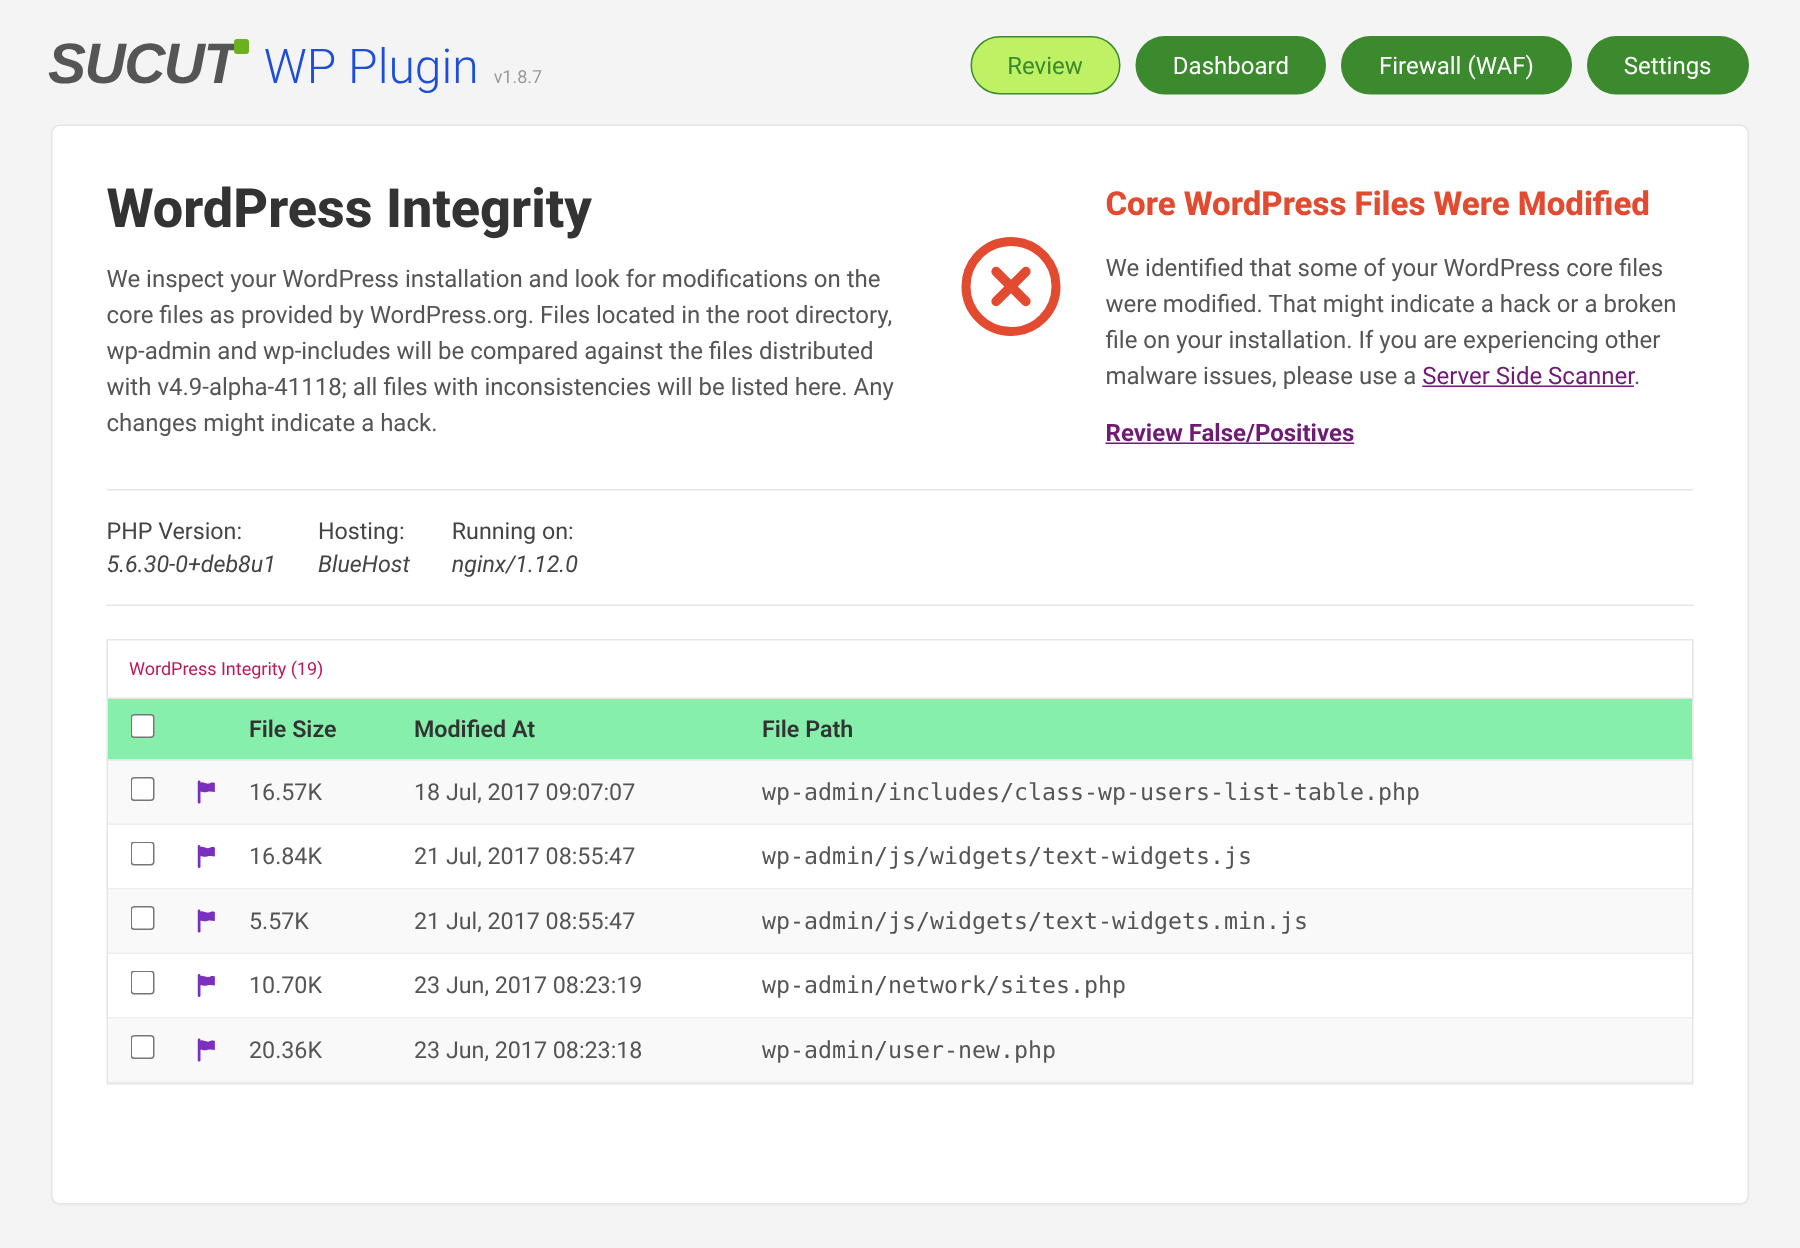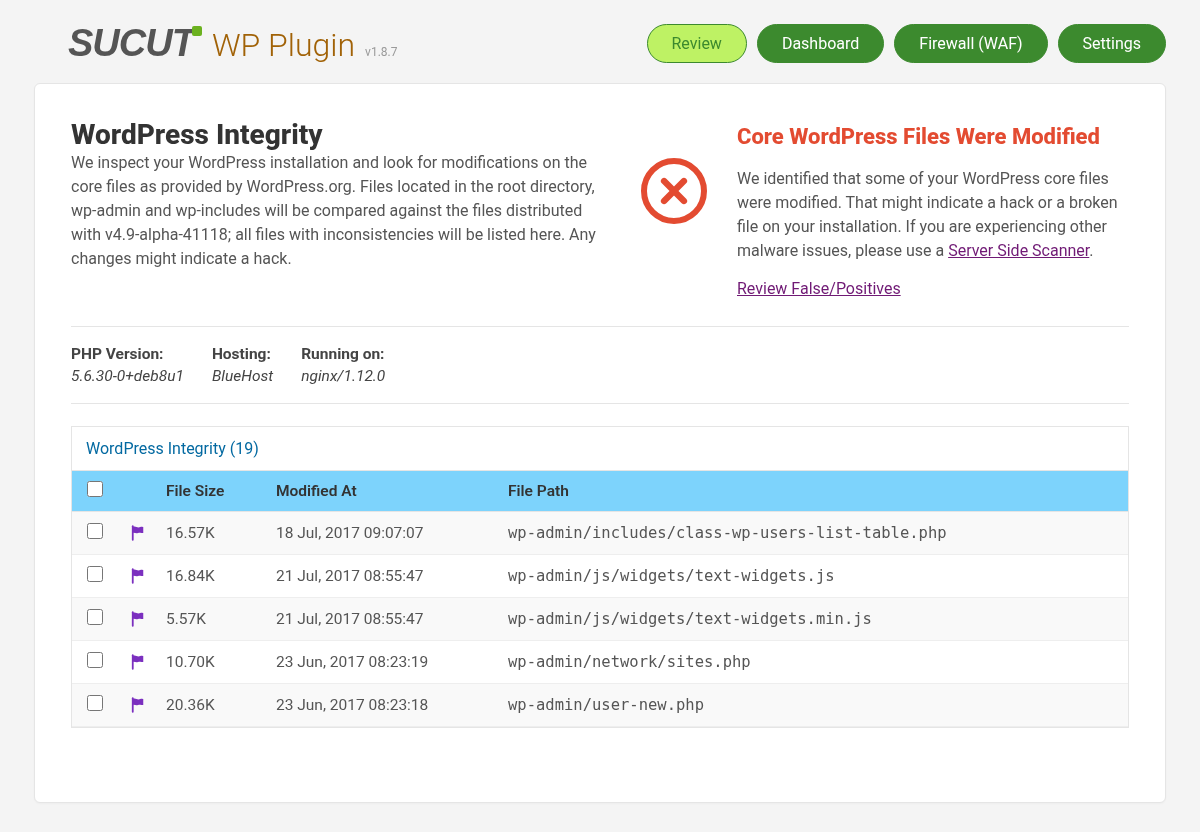--- a/index.html
+++ b/index.html
@@ -8,21 +8,21 @@
     background: #f4f4f4;
     color: #444;
     width: 1200px;
     height: 832px;
     overflow: hidden;
   }
   .topbar {
     display: flex;
     align-items: center;
     justify-content: space-between;
-    padding: 22px 34px 18px 68px;
+    padding: 22px 34px 18px 32px;
   }
   .brand {
     display: flex;
     align-items: baseline;
     gap: 10px;
   }
   .logo-sucuri {
     font-weight: 900;
     font-size: 38px;
     letter-spacing: -1px;
@@ -35,21 +35,21 @@
     height: 10px;
     background: #6bb11f;
     border-radius: 2px;
     vertical-align: top;
     margin-top: 4px;
     margin-left: -2px;
   }
   .logo-sub {
     font-weight: 300;
     font-size: 32px;
-    color: #a16207;
+    color: #1d4ed8;
     letter-spacing: 0px;
   }
   .logo-ver {
     font-size: 12px;
     color: #9a9a9a;
   }
   .nav {
     display: flex;
     gap: 10px;
   }
@@ -93,23 +93,24 @@
   .left-col { flex: 0 0 540px; }
   .icon-col {
     flex: 0 0 90px;
     display: flex;
     justify-content: center;
     padding-top: 40px;
   }
   .right-col { flex: 1; }
 
   .page-title {
-    font-size: 28px;
+    font-size: 36px;
     font-weight: 800;
     color: #333;
+    margin-bottom: 14px;
   }
   .lead {
     font-size: 16px;
     line-height: 1.5;
     color: #555;
   }
 
   .alert-title {
     font-size: 22px;
     font-weight: 800;
@@ -124,20 +125,21 @@
   }
   .alert-body a, .right-col a.link {
     color: #701a75;
     text-decoration: underline;
     cursor: pointer;
   }
   .right-col .review-link {
     display: inline-block;
     margin-top: 16px;
     font-size: 16px;
+    font-weight: bold;
   }
 
   .error-circle {
     width: 66px;
     height: 66px;
     border: 6px solid #e34b31;
     border-radius: 50%;
     display: flex;
     align-items: center;
     justify-content: center;
@@ -150,50 +152,50 @@
     margin: 28px 0 18px 0;
   }
 
   .metrics {
     display: flex;
     gap: 28px;
     font-size: 15.5px;
     color: #444;
   }
   .metric { }
-  .metric .label { font-weight: 700; display: block; }
+  .metric .label { font-weight: 400; display: block; }
   .metric .value { display: block; margin-top: 4px; font-style: italic; }
 
   .divider2 {
     border: none;
     border-top: 1px solid #e5e5e5;
     margin: 18px 0 22px 0;
   }
 
   .table-wrap {
     border: 1px solid #e5e5e5;
   }
   .table-title {
     padding: 12px 14px;
-    font-size: 16px;
-    color: #0369a1;
+    font-size: 12px;
+    color: #be185d;
   }
   table {
     width: 100%;
     border-collapse: collapse;
   }
   thead th {
     text-align: left;
     font-weight: 600;
     font-size: 15.5px;
     padding: 10px 8px;
     border-top: 1px solid #e5e5e5;
     border-bottom: 1px solid #e5e5e5;
     color: #333;
-    background: #7dd3fc;
+    background: #86efac;
   }
   tbody td {
     padding: 11px 8px;
     font-size: 15.5px;
     color: #555;
     border-bottom: 1px solid #eee;
     vertical-align: middle;
   }
   tbody tr:nth-child(odd) td { background: #f9f9f9; }
   .col-check { width: 46px; text-align: center; }

